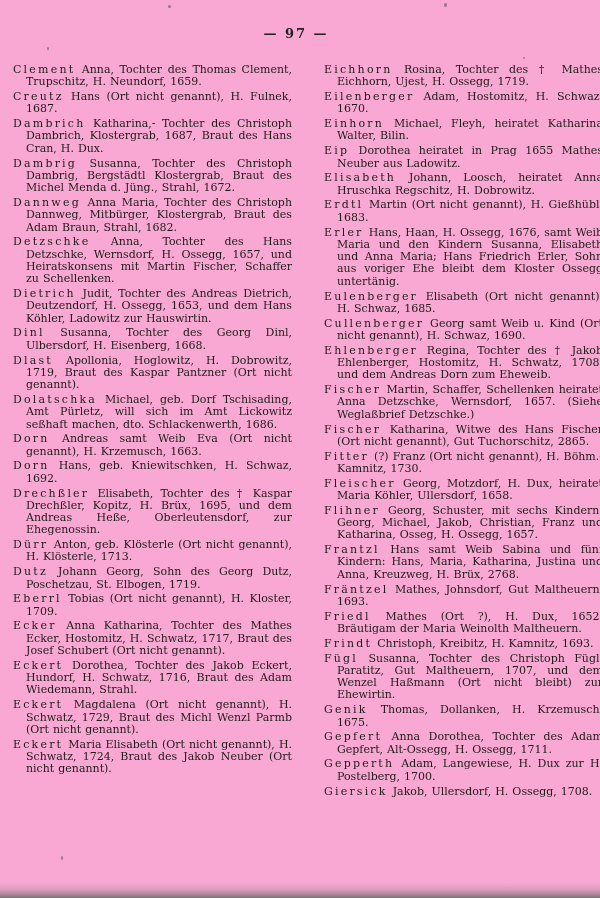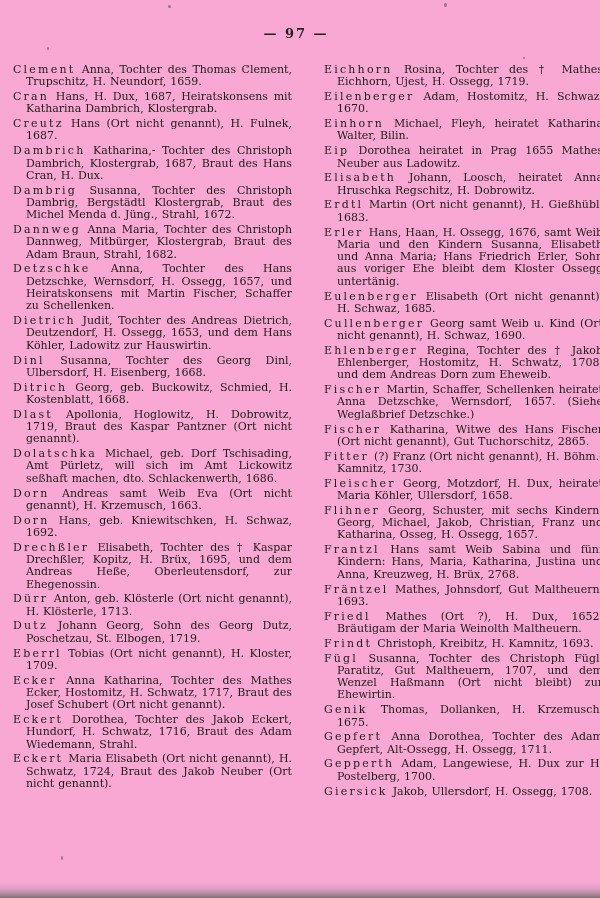--- a/index.html
+++ b/index.html
@@ -72,39 +72,38 @@
 </style>
 </head>
 <body>
 
 <div class="page">
 
   <div class="page-header">— 97 —</div>
 
   <div class="col col-left" id="col-left">
       <p class="entry"><span class="surname">Clement</span><span> Anna, Tochter des Thomas Clement, Trupschitz, H. Neundorf, 1659.</span></p>
-      <p class="entry"><span class="surname">Cran</span><span> Hans, H. Dux, 1687, Heiratskonsens mit Katharina Dambrich, Klostergrab.</span></p>
       <p class="entry"><span class="surname">Creutz</span><span> Hans (Ort nicht genannt), H. Fulnek, 1687.</span></p>
       <p class="entry"><span class="surname">Dambrich</span><span> Katharina,- Tochter des Christoph Dambrich, Klostergrab, 1687, Braut des Hans Cran, H. Dux.</span></p>
       <p class="entry"><span class="surname">Dambrig</span><span> Susanna, Tochter des Christoph Dambrig, Bergstädtl Klostergrab, Braut des Michel Menda d. Jüng., Strahl, 1672.</span></p>
       <p class="entry"><span class="surname">Dannweg</span><span> Anna Maria, Tochter des Christoph Dannweg, Mitbürger, Klostergrab, Braut des Adam Braun, Strahl, 1682.</span></p>
       <p class="entry"><span class="surname">Detzschke</span><span> Anna, Tochter des Hans Detzschke, Wernsdorf, H. Ossegg, 1657, und Heiratskonsens mit Martin Fischer, Schaffer zu Schellenken.</span></p>
       <p class="entry"><span class="surname">Dietrich</span><span> Judit, Tochter des Andreas Dietrich, Deutzendorf, H. Ossegg, 1653, und dem Hans Köhler, Ladowitz zur Hauswirtin.</span></p>
       <p class="entry"><span class="surname">Dinl</span><span> Susanna, Tochter des Georg Dinl, Ulbersdorf, H. Eisenberg, 1668.</span></p>
-      <p class="entry"><span class="surname">Ditrich</span><span> Georg, geb. Buckowitz, Schmied, H. Kostenblatt, 1668.</span></p>
       <p class="entry"><span class="surname">Dlast</span><span> Apollonia, Hoglowitz, H. Dobrowitz, 1719, Braut des Kaspar Pantzner (Ort nicht genannt).</span></p>
       <p class="entry"><span class="surname">Dolatschka</span><span> Michael, geb. Dorf Tschisading, Amt Pürletz, will sich im Amt Lickowitz seßhaft machen, dto. Schlackenwerth, 1686.</span></p>
       <p class="entry"><span class="surname">Dorn</span><span> Andreas samt Weib Eva (Ort nicht genannt), H. Krzemusch, 1663.</span></p>
       <p class="entry"><span class="surname">Dorn</span><span> Hans, geb. Kniewitschken, H. Schwaz, 1692.</span></p>
       <p class="entry"><span class="surname">Drechßler</span><span> Elisabeth, Tochter des † Kaspar Drechßler, Kopitz, H. Brüx, 1695, und dem Andreas Heße, Oberleutensdorf, zur Ehegenossin.</span></p>
       <p class="entry"><span class="surname">Dürr</span><span> Anton, geb. Klösterle (Ort nicht genannt), H. Klösterle, 1713.</span></p>
       <p class="entry"><span class="surname">Dutz</span><span> Johann Georg, Sohn des Georg Dutz, Poschetzau, St. Elbogen, 1719.</span></p>
       <p class="entry"><span class="surname">Eberrl</span><span> Tobias (Ort nicht genannt), H. Kloster, 1709.</span></p>
       <p class="entry"><span class="surname">Ecker</span><span> Anna Katharina, Tochter des Mathes Ecker, Hostomitz, H. Schwatz, 1717, Braut des Josef Schubert (Ort nicht genannt).</span></p>
       <p class="entry"><span class="surname">Eckert</span><span> Dorothea, Tochter des Jakob Eckert, Hundorf, H. Schwatz, 1716, Braut des Adam Wiedemann, Strahl.</span></p>
+      <p class="entry"><span class="surname">Eckert</span><span> Magdalena (Ort nicht genannt), H. Schwatz, 1729, Braut des Michl Wenzl Parmb (Ort nicht genannt).</span></p>
       <p class="entry"><span class="surname">Eckert</span><span> Maria Elisabeth (Ort nicht genannt), H. Schwatz, 1724, Braut des Jakob Neuber (Ort nicht genannt).</span></p>
     </div>
   <div class="col col-right" id="col-right">
       <p class="entry"><span class="surname">Eichhorn</span><span> Rosina, Tochter des † Mathes Eichhorn, Ujest, H. Ossegg, 1719.</span></p>
       <p class="entry"><span class="surname">Eilenberger</span><span> Adam, Hostomitz, H. Schwaz, 1670.</span></p>
       <p class="entry"><span class="surname">Einhorn</span><span> Michael, Fleyh, heiratet Katharina Walter, Bilin.</span></p>
       <p class="entry"><span class="surname">Eip</span><span> Dorothea heiratet in Prag 1655 Mathes Neuber aus Ladowitz.</span></p>
       <p class="entry"><span class="surname">Elisabeth</span><span> Johann, Loosch, heiratet Anna Hruschka Regschitz, H. Dobrowitz.</span></p>
       <p class="entry"><span class="surname">Erdtl</span><span> Martin (Ort nicht genannt), H. Gießhübl, 1683.</span></p>
       <p class="entry"><span class="surname">Erler</span><span> Hans, Haan, H. Ossegg, 1676, samt Weib Maria und den Kindern Susanna, Elisabeth und Anna Maria; Hans Friedrich Erler, Sohn aus voriger Ehe bleibt dem Kloster Ossegg untertänig.</span></p>

